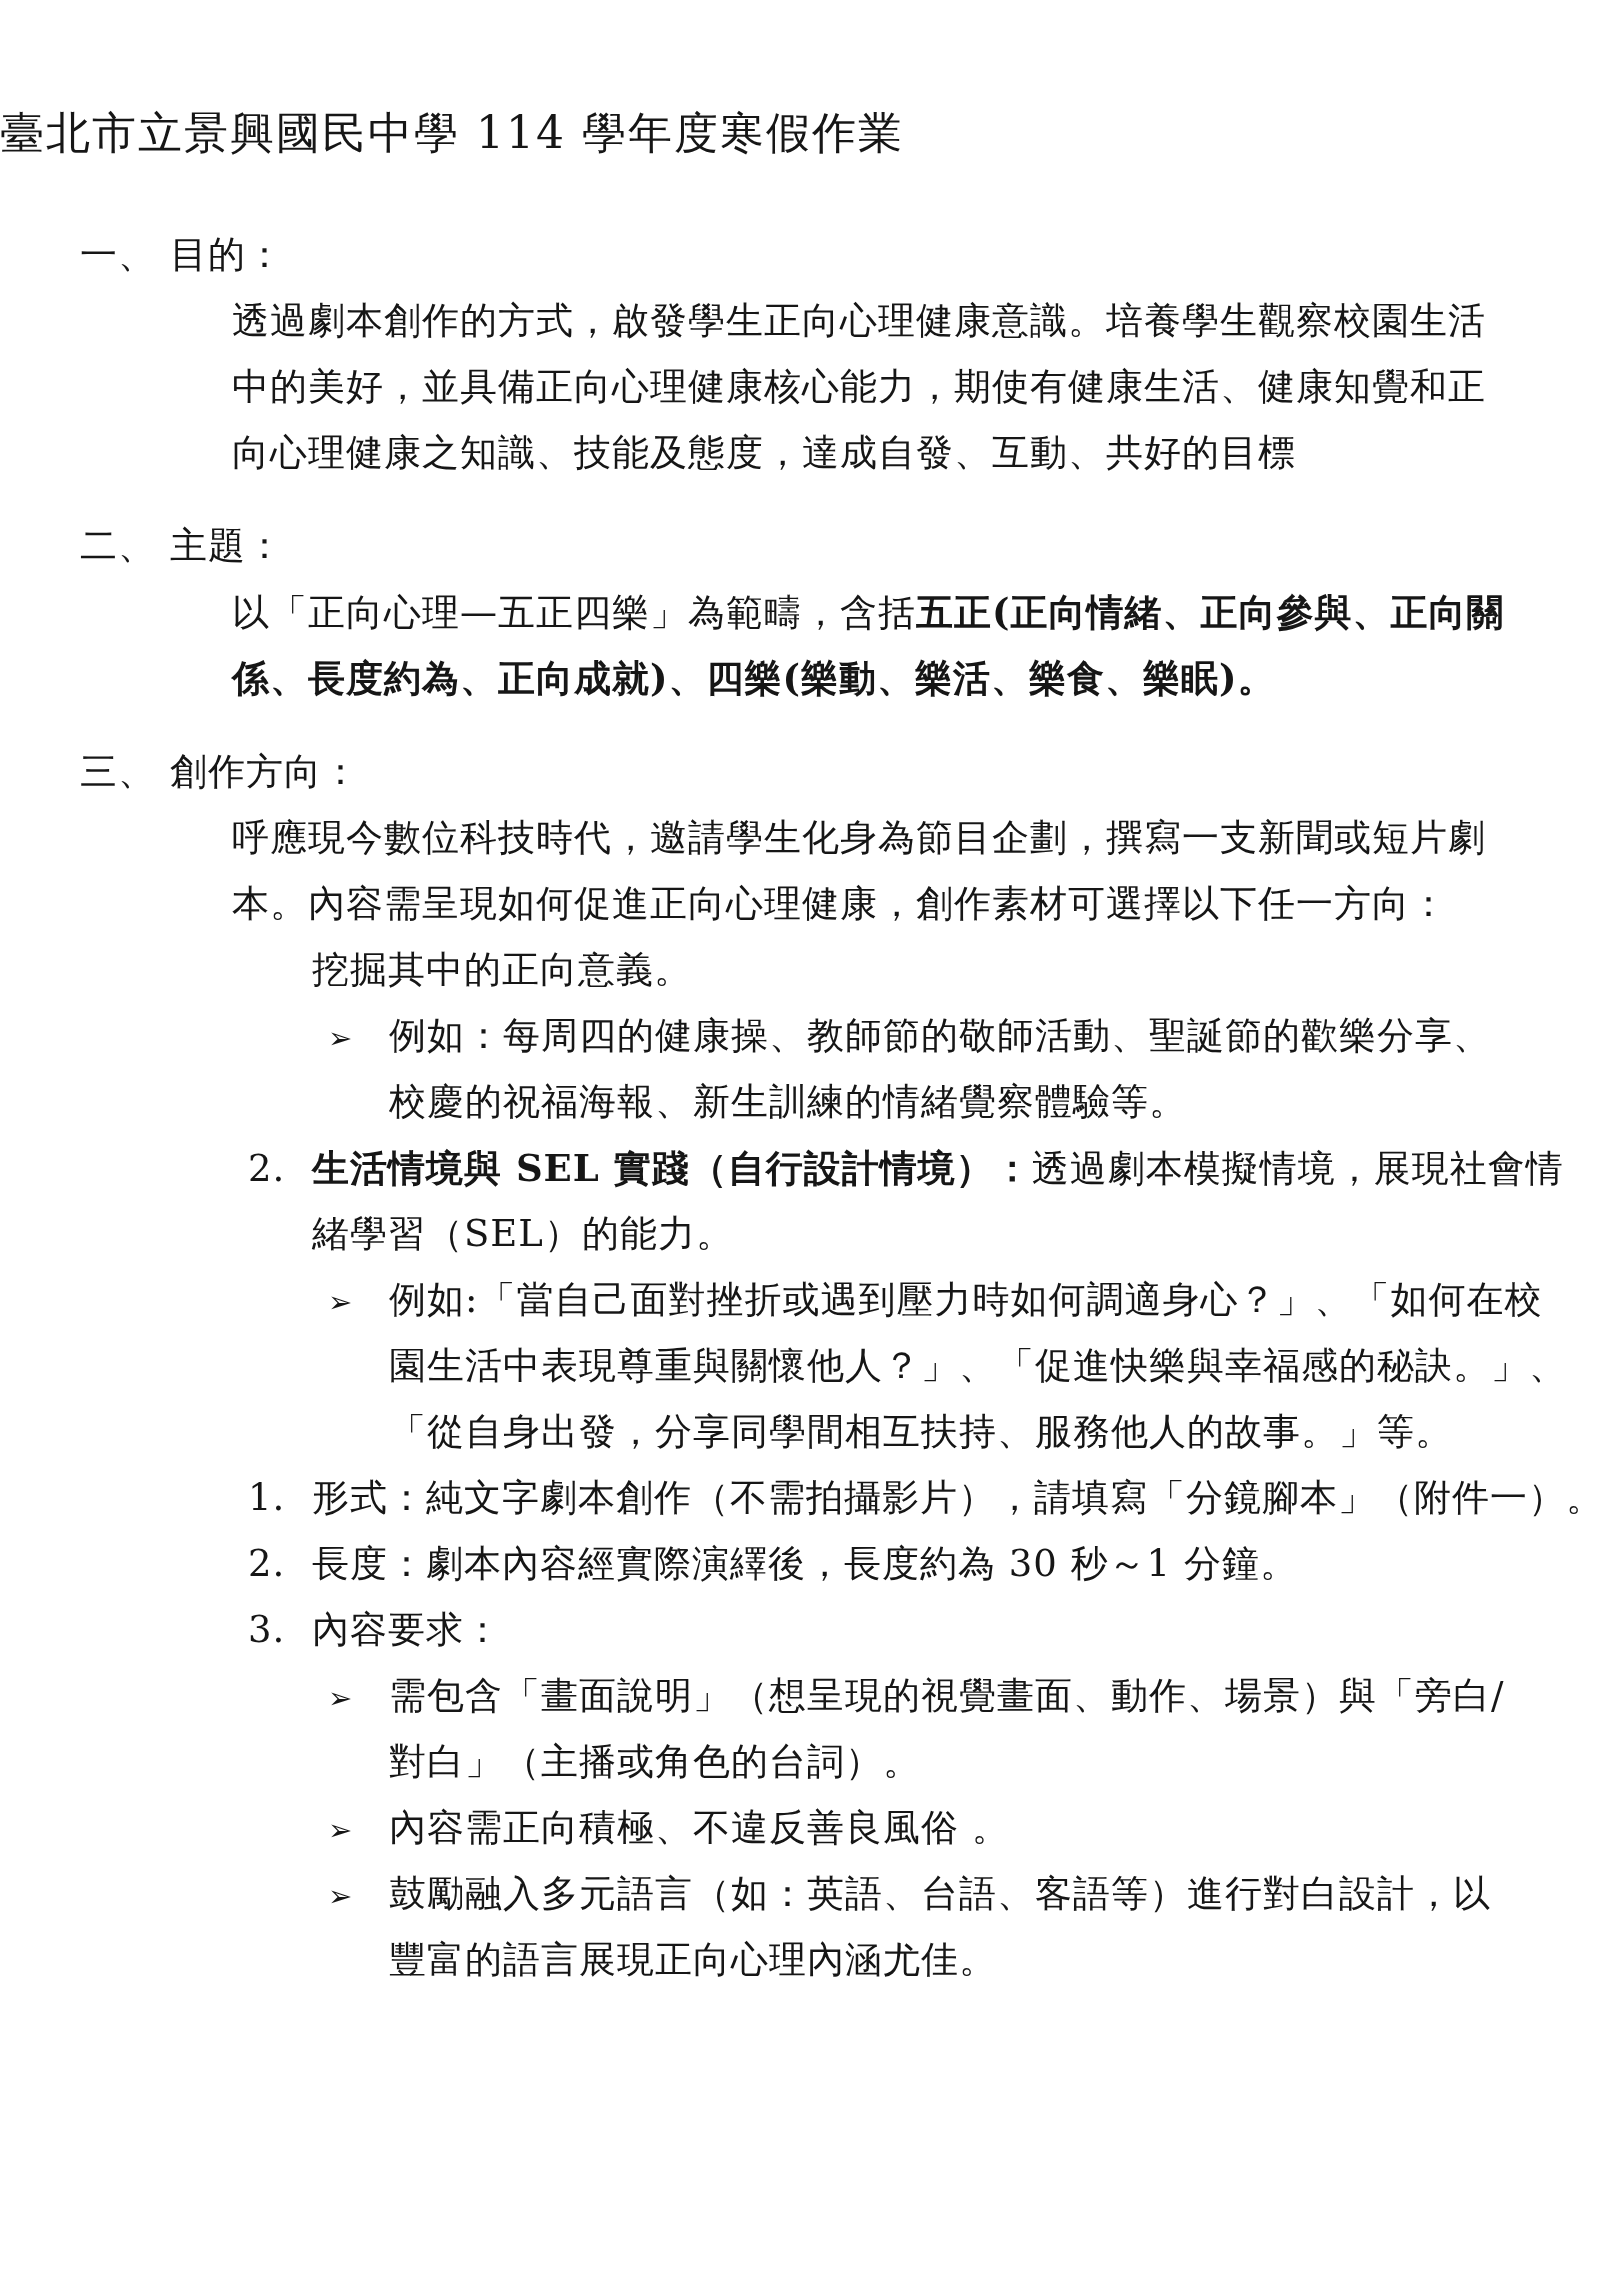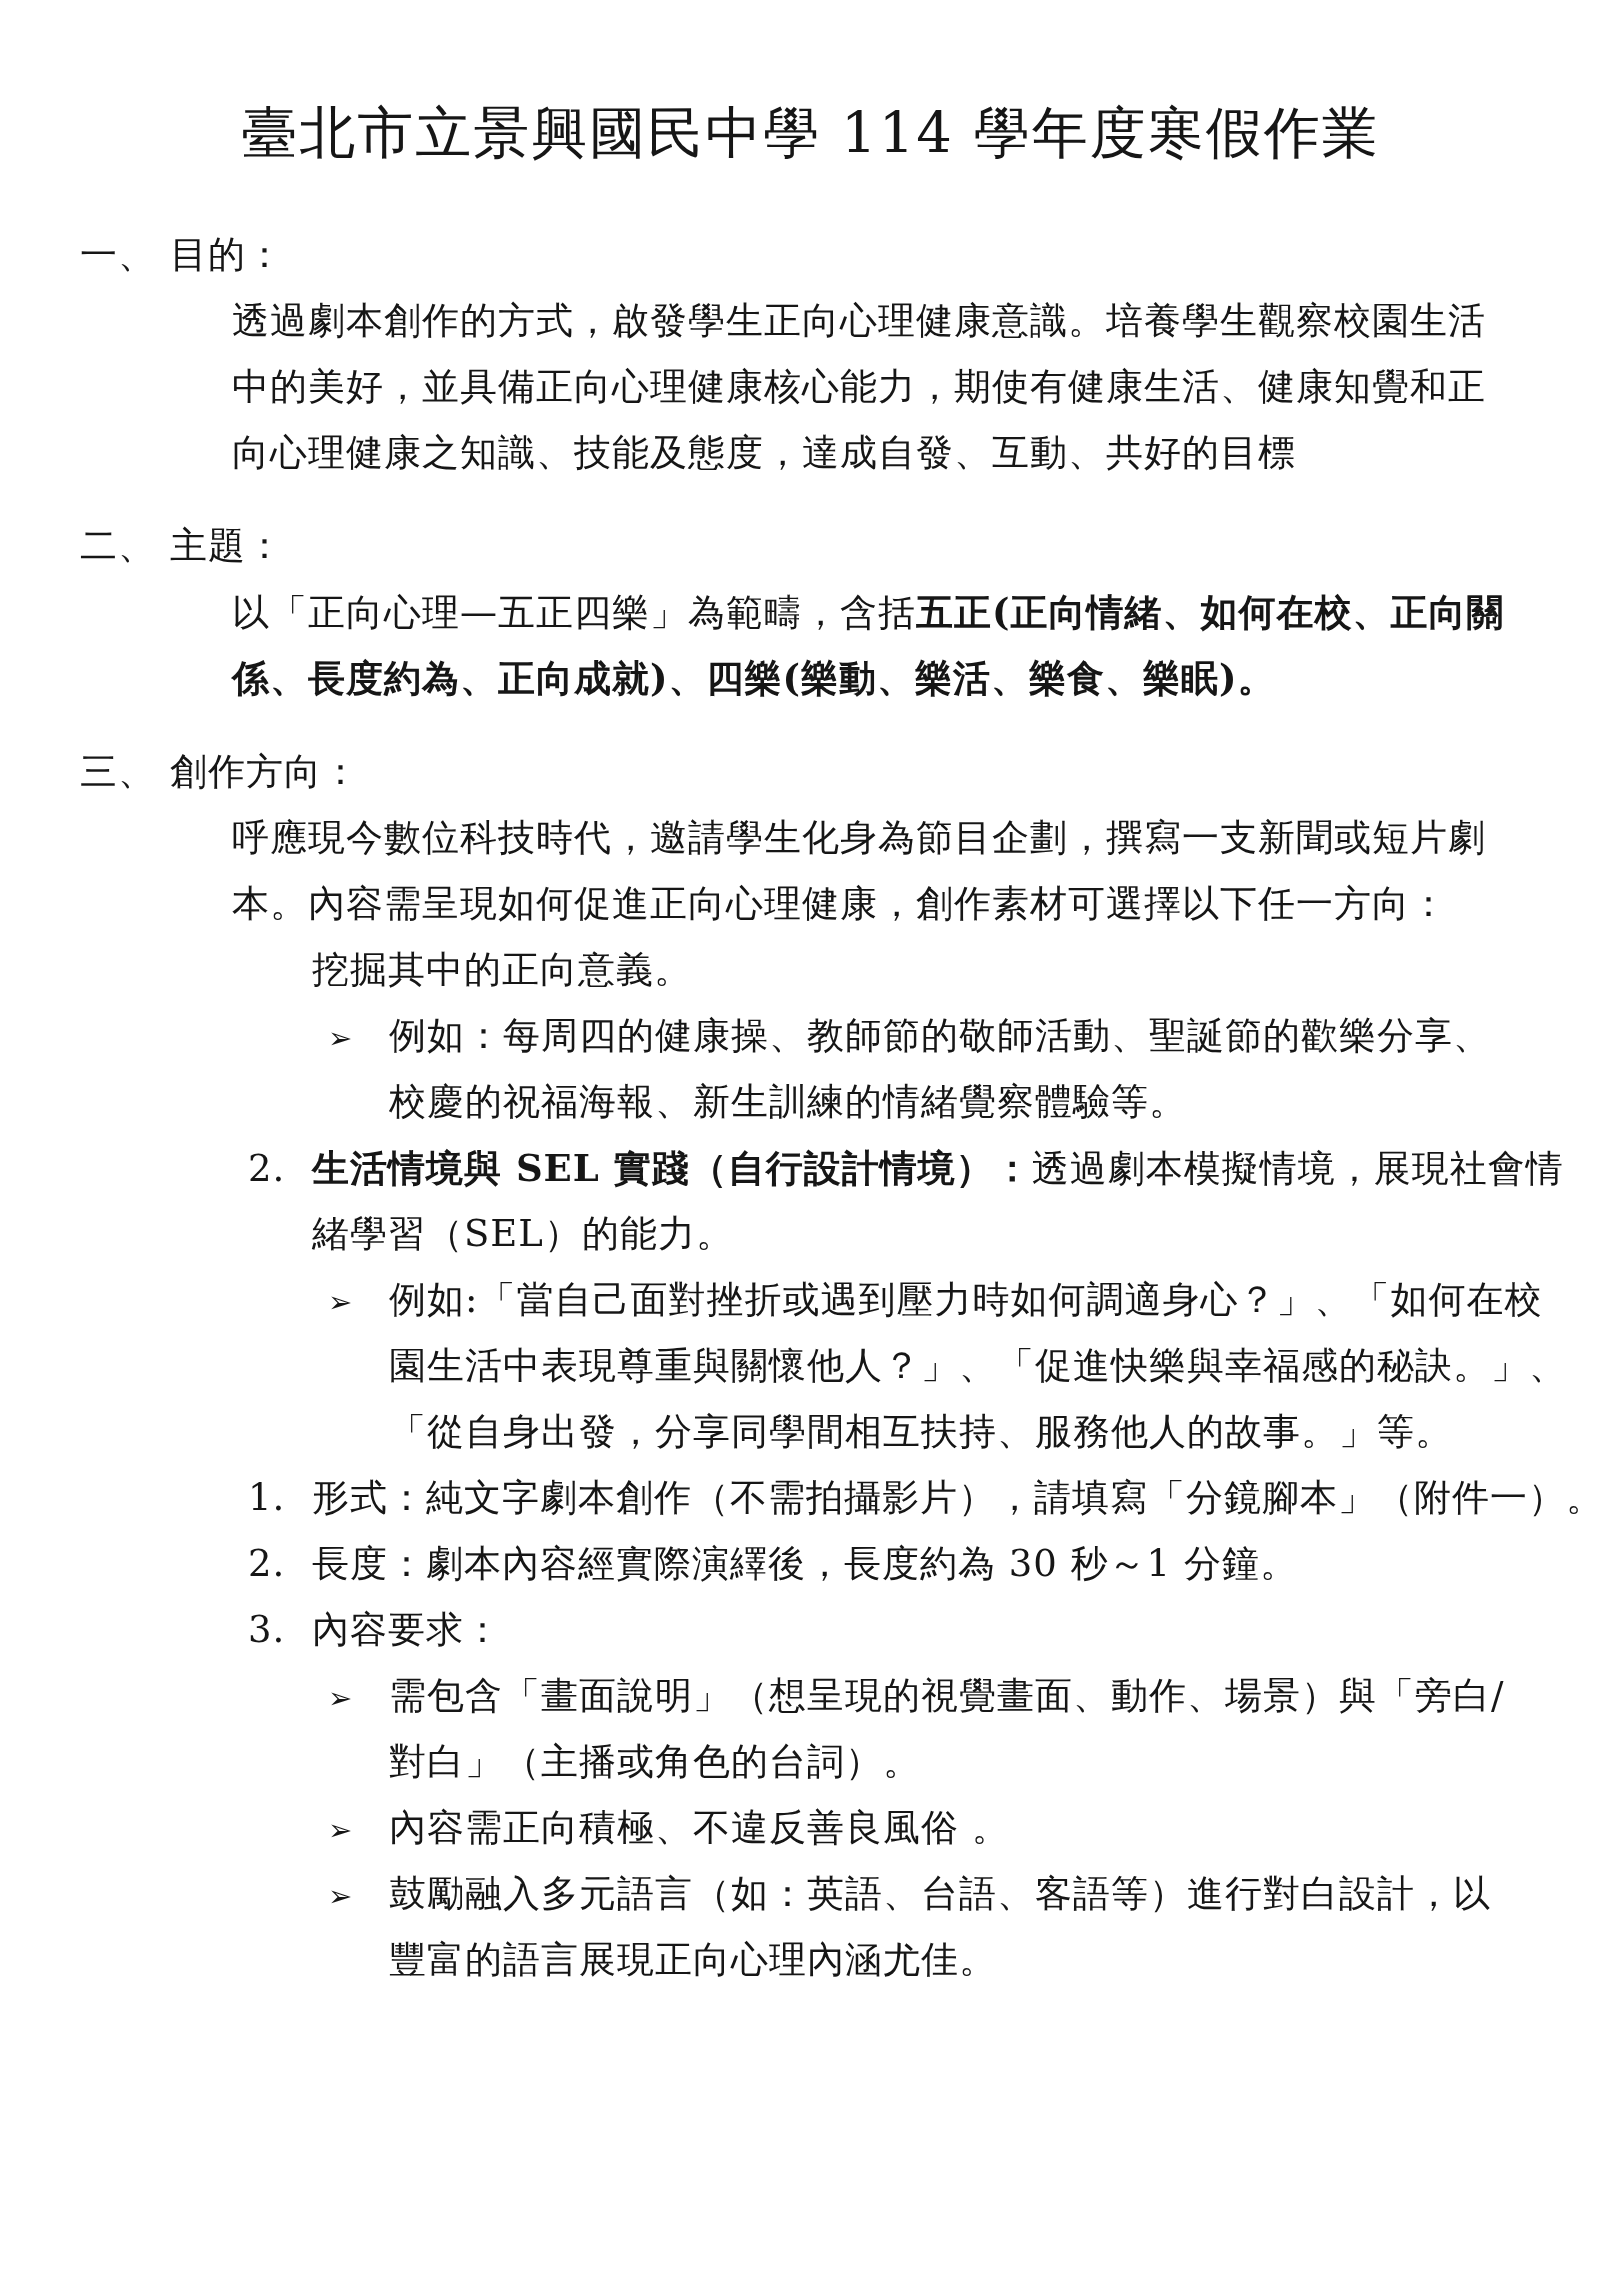--- a/index.html
+++ b/index.html
@@ -7,22 +7,22 @@
     position: relative;
     width: 1621px;
     height: 2293px;
     background: #ffffff;
     overflow: hidden;
     color: #161616;
     font-family: "DejaVu Serif", "Liberation Serif", serif;
   }
   .titles { padding-top: 96px; }
   .t-line {
-    text-align: center;
-    font-size: 56px;
+    text-align: left;
+    font-size: 44px;
     line-height: 74px;
     letter-spacing: 2px;
     white-space: nowrap;
   }
   .line {
     font-size: 37px;
     line-height: 66px;
     height: 66px;
     letter-spacing: 1px;
     white-space: nowrap;
@@ -58,21 +58,21 @@
     <span class="sec-num">一、</span><span>目的：</span>
   </div>
   <div class="line p-line">透過劇本創作的方式，啟發學生正向心理健康意識。培養學生觀察校園生活</div>
   <div class="line p-line">中的美好，並具備正向心理健康核心能力，期使有健康生活、健康知覺和正</div>
   <div class="line p-line">向心理健康之知識、技能及態度，達成自發、互動、共好的目標</div>
 
   <div class="line sec-head sec-gap">
     <span class="sec-num">二、</span><span>主題：</span>
   </div>
   <div class="line p-line">
-    <span>以「正向心理—五正四樂」為範疇，含括</span><span class="bold">五正(正向情緒、如何在校、正向關</span>
+    <span>以「正向心理—五正四樂」為範疇，含括</span><span class="bold">五正(正向情緒、正向參與、正向關</span>
   </div>
   <div class="line p-line bold">係、長度約為、正向成就)、四樂(樂動、樂活、樂食、樂眠)。</div>
 
   <div class="line sec-head sec-gap">
     <span class="sec-num">三、</span><span>創作方向：</span>
   </div>
   <div class="line p-line">呼應現今數位科技時代，邀請學生化身為節目企劃，撰寫一支新聞或短片劇</div>
   <div class="line p-line">本。內容需呈現如何促進正向心理健康，創作素材可選擇以下任一方向：</div>
 
   <div class="line item-cont">挖掘其中的正向意義。</div>

